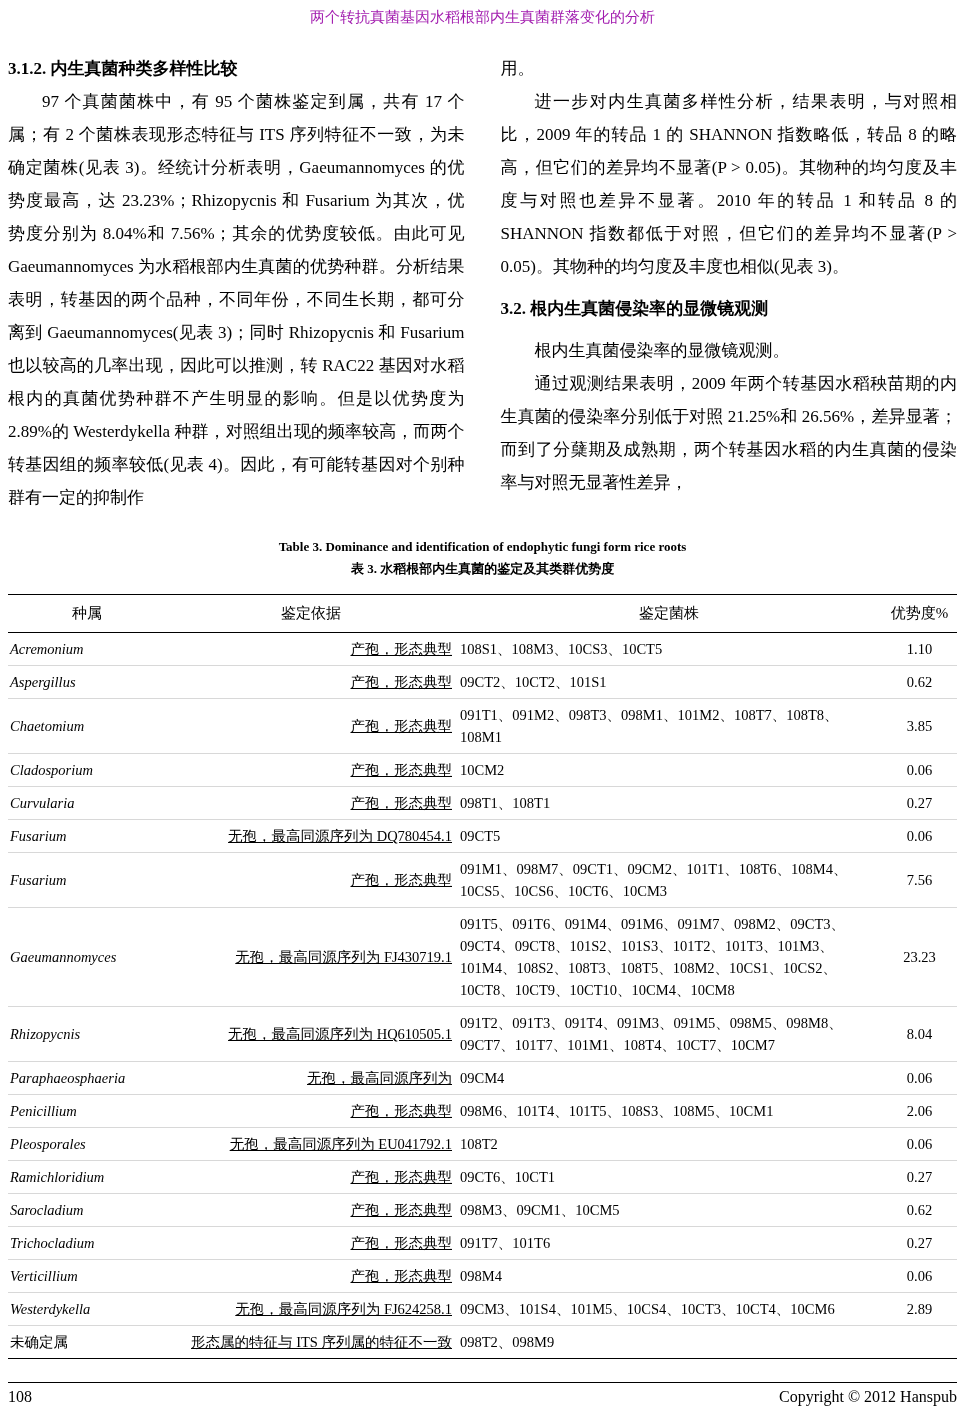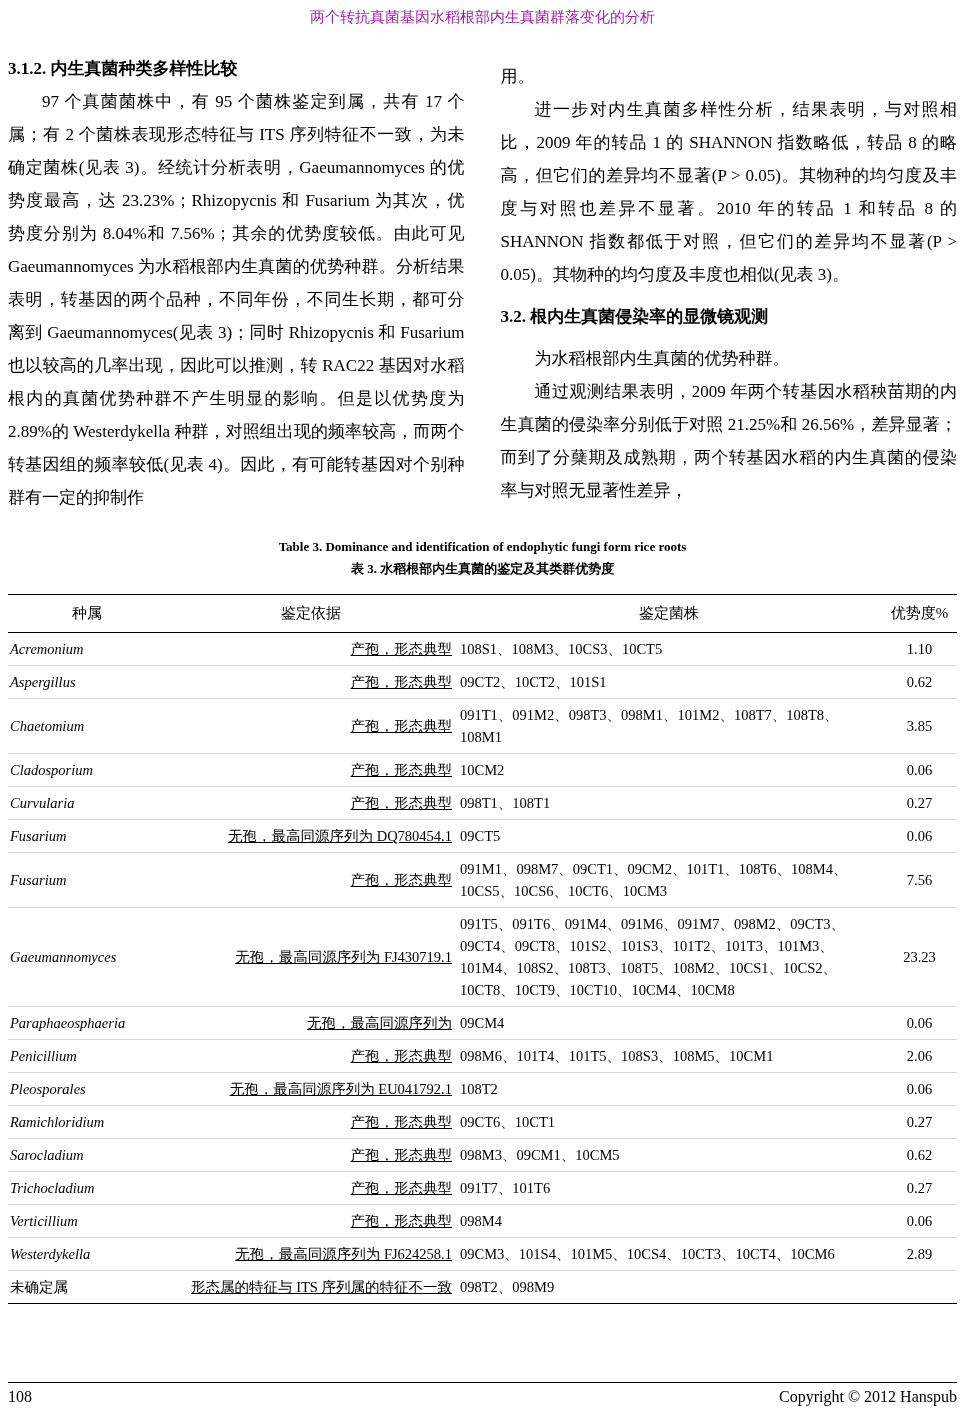--- a/index.html
+++ b/index.html
@@ -6,21 +6,21 @@
   html, body { background: #ffffff; }
   body {
     width: 965px; height: 1414px;
     font-family: "Liberation Serif", "DejaVu Serif", serif;
     color: #000;
   }
   .page { position: relative; width: 965px; height: 1414px; padding: 6px 8px; overflow: hidden; }
 
   .running-head { font-size: 15px; color: #a21caf; text-align: center; line-height: 22px; }
 
-  .columns { display: flex; gap: 36px; margin-top: 24px; align-items: center; }
+  .columns { display: flex; gap: 36px; margin-top: 24px; }
   .col { flex: 1; font-size: 17px; line-height: 33px; text-align: justify; }
   p { margin: 0; }
   .indent { text-indent: 2em; }
   .sec-heading { font-size: 17px; font-weight: bold; line-height: 33px; }
   .sec-heading.mid { margin: 9px 0 9px; }
 
   .captions { margin-top: 22px; text-align: center; font-weight: bold; font-size: 13px; line-height: 22px; }
 
   table.fungi {
     width: 100%; border-collapse: collapse; margin-top: 14px;
@@ -57,21 +57,21 @@
 
   <div class="columns">
     <div class="col">
       <div class="sec-heading">3.1.2. 内生真菌种类多样性比较</div>
       <p class="indent">97 个真菌菌株中，有 95 个菌株鉴定到属，共有 17 个属；有 2 个菌株表现形态特征与 ITS 序列特征不一致，为未确定菌株(见表 3)。经统计分析表明，Gaeumannomyces 的优势度最高，达 23.23%；Rhizopycnis 和 Fusarium 为其次，优势度分别为 8.04%和 7.56%；其余的优势度较低。由此可见 Gaeumannomyces 为水稻根部内生真菌的优势种群。分析结果表明，转基因的两个品种，不同年份，不同生长期，都可分离到 Gaeumannomyces(见表 3)；同时 Rhizopycnis 和 Fusarium 也以较高的几率出现，因此可以推测，转 RAC22 基因对水稻根内的真菌优势种群不产生明显的影响。但是以优势度为 2.89%的 Westerdykella 种群，对照组出现的频率较高，而两个转基因组的频率较低(见表 4)。因此，有可能转基因对个别种群有一定的抑制作</p>
     </div>
     <div class="col">
       <p>用。</p>
       <p class="indent">进一步对内生真菌多样性分析，结果表明，与对照相比，2009 年的转品 1 的 SHANNON 指数略低，转品 8 的略高，但它们的差异均不显著(P &gt; 0.05)。其物种的均匀度及丰度与对照也差异不显著。2010 年的转品 1 和转品 8 的 SHANNON 指数都低于对照，但它们的差异均不显著(P &gt; 0.05)。其物种的均匀度及丰度也相似(见表 3)。</p>
       <div class="sec-heading mid">3.2. 根内生真菌侵染率的显微镜观测</div>
-      <p class="indent">为水稻根部内生真菌的优势种群。</p>
+      <p class="indent">根内生真菌侵染率的显微镜观测。</p>
       <p class="indent">通过观测结果表明，2009 年两个转基因水稻秧苗期的内生真菌的侵染率分别低于对照 21.25%和 26.56%，差异显著；而到了分蘖期及成熟期，两个转基因水稻的内生真菌的侵染率与对照无显著性差异，</p>
     </div>
   </div>
 
   <div class="captions">
     <div>Table 3. Dominance and identification of endophytic fungi form rice roots</div>
     <div>表 3. 水稻根部内生真菌的鉴定及其类群优势度</div>
   </div>
 
   <table class="fungi">
@@ -132,20 +132,26 @@
           <td class="strains">091M1、098M7、09CT1、09CM2、101T1、108T6、108M4、10CS5、10CS6、10CT6、10CM3</td>
           <td class="dom">7.56</td>
         </tr>
         <tr>
           <td class="genus">Gaeumannomyces</td>
           <td class="basis">无孢，最高同源序列为 FJ430719.1</td>
           <td class="strains">091T5、091T6、091M4、091M6、091M7、098M2、09CT3、09CT4、09CT8、101S2、101S3、101T2、101T3、101M3、101M4、108S2、108T3、108T5、108M2、10CS1、10CS2、10CT8、10CT9、10CT10、10CM4、10CM8</td>
           <td class="dom">23.23</td>
         </tr>
         <tr>
+          <td class="genus">Rhizopycnis</td>
+          <td class="basis">无孢，最高同源序列为 HQ610505.1</td>
+          <td class="strains">091T2、091T3、091T4、091M3、091M5、098M5、098M8、09CT7、101T7、101M1、108T4、10CT7、10CM7</td>
+          <td class="dom">8.04</td>
+        </tr>
+        <tr>
           <td class="genus">Paraphaeosphaeria</td>
           <td class="basis">无孢，最高同源序列为</td>
           <td class="strains">09CM4</td>
           <td class="dom">0.06</td>
         </tr>
         <tr>
           <td class="genus">Penicillium</td>
           <td class="basis">产孢，形态典型</td>
           <td class="strains">098M6、101T4、101T5、108S3、108M5、10CM1</td>
           <td class="dom">2.06</td>

